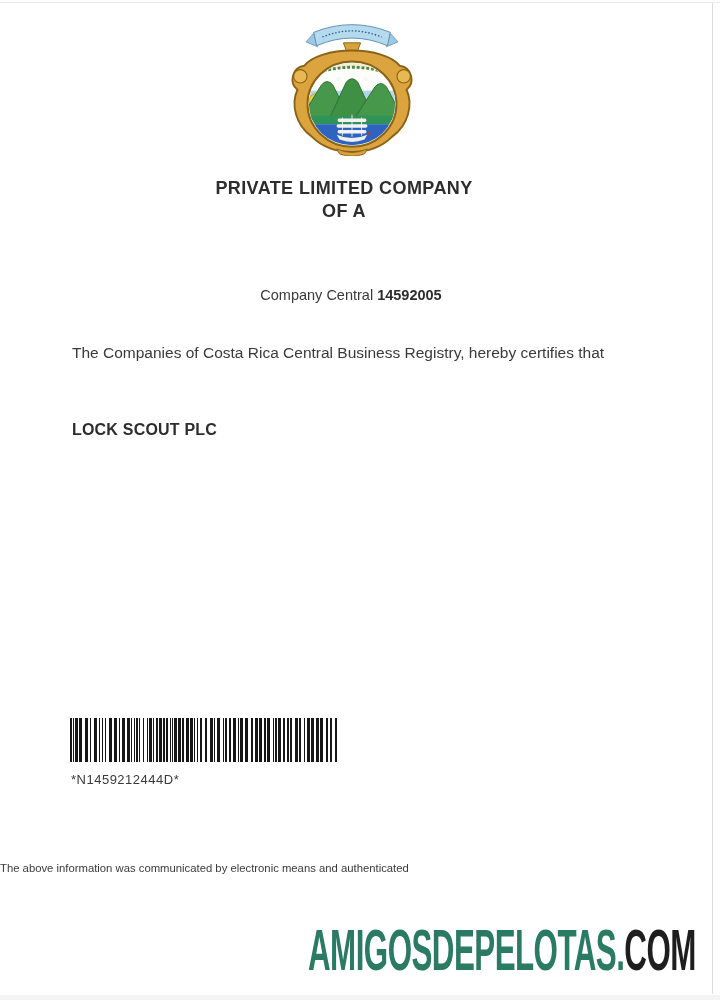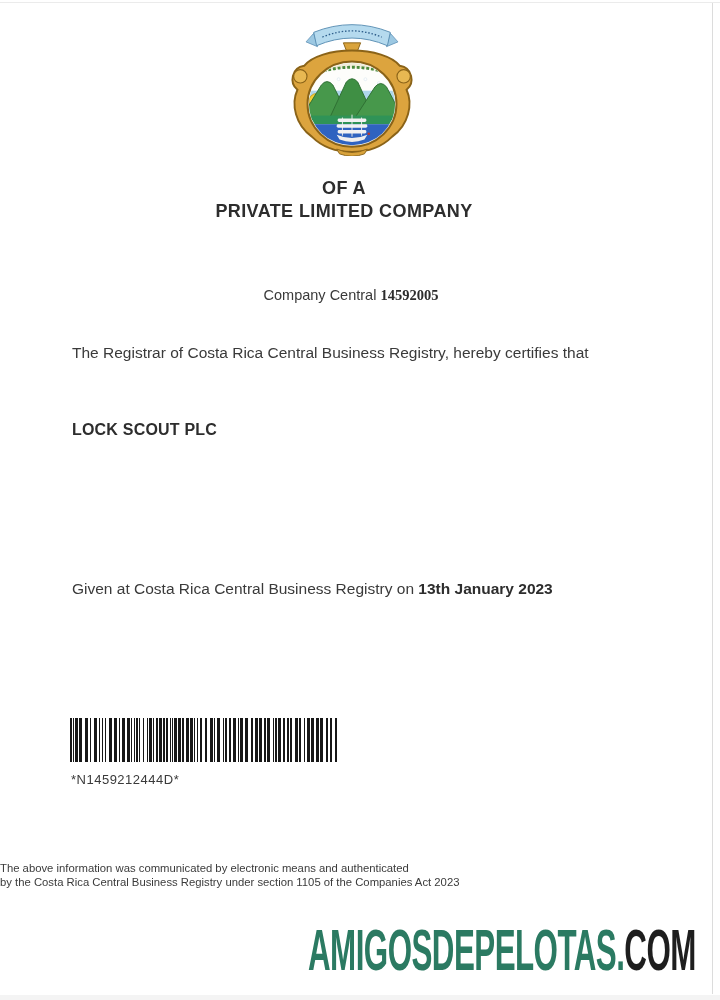--- a/index.html
+++ b/index.html
@@ -14,21 +14,21 @@
   .emblem { position:absolute; left:285px; top:12px; width:134px; height:144px; }
 
   .title-block {
     position:absolute; top:177px; left:0; width:688px; text-align:center;
     font-size:18px; font-weight:bold; line-height:23px; letter-spacing:0.4px; color:#2d2d2d;
   }
   .company-number {
     position:absolute; top:287px; left:0; width:702px; text-align:center;
     font-size:14.5px; color:#3a3a3a;
   }
-  .company-number b { color:#2d2d2d;font-family:Liberation Serif, serif; }
+  .company-number b { color:#2d2d2d; }
 
   .certify-text {
     position:absolute; top:341px; left:72px; width:545px;
     font-size:15.5px; line-height:23px; color:#3a3a3a;
   }
   .company-name {
     position:absolute; top:421px; left:72px;
     font-size:16px; font-weight:bold; letter-spacing:0.2px; color:#2d2d2d;
   }
   .body-text {
@@ -122,44 +122,39 @@
       <rect x="54" y="117" width="32" height="3.6" rx="1.5" fill="#f2f2f2"></rect>
       <rect x="55" y="123" width="30" height="3.6" rx="1.5" fill="#f2f2f2"></rect>
       <path d="M54,128 Q70,135 86,128 L83,133 Q70,138 57,133 Z" fill="#efefef"></path>
       <circle cx="87.5" cy="127" r="1.4" fill="#c0392b"></circle>
     </g>
 
     <path d="M54,143 Q70,150 86,143 L83,148 Q70,153 57,148 Z" fill="#d9a33b" stroke="#8a6318" stroke-width="1"></path>
   </svg>
 
   <div class="title-block">
+    <div>PRIVATE LIMITED COMPANY</div>
     <div>OF A</div>
-    <div>PRIVATE LIMITED COMPANY</div>
   </div>
 
   <div class="company-number">
     <span>Company Central</span>
     <b>14592005</b>
   </div>
 
-  <div class="certify-text">The Registrar of Costa Rica Central Business Registry, hereby certifies that</div>
+  <div class="certify-text">The Companies of Costa Rica Central Business Registry, hereby certifies that</div>
 
   <div class="company-name">LOCK SCOUT PLC</div>
 
 
-  <div class="given-line">
-    <span>Given at Costa Rica Central Business Registry on</span>
-    <b>13th January 2023</b>
-  </div>
 
   <div class="barcode"><i style="width:2px"></i><u style="width:1px"></u><i style="width:1px"></i><u style="width:1px"></u><i style="width:3px"></i><u style="width:1px"></u><i style="width:3px"></i><u style="width:3px"></u><i style="width:3px"></i><u style="width:2px"></u><i style="width:1px"></i><u style="width:3px"></u><i style="width:3px"></i><u style="width:2px"></u><i style="width:1px"></i><u style="width:2px"></u><i style="width:1px"></i><u style="width:2px"></u><i style="width:1px"></i><u style="width:3px"></u><i style="width:3px"></i><u style="width:2px"></u><i style="width:3px"></i><u style="width:2px"></u><i style="width:1px"></i><u style="width:2px"></u><i style="width:3px"></i><u style="width:2px"></u><i style="width:3px"></i><u style="width:1px"></u><i style="width:1px"></i><u style="width:2px"></u><i style="width:1px"></i><u style="width:1px"></u><i style="width:2px"></i><u style="width:1px"></u><i style="width:1px"></i><u style="width:3px"></u><i style="width:1px"></i><u style="width:3px"></u><i style="width:1px"></i><u style="width:1px"></u><i style="width:3px"></i><u style="width:1px"></u><i style="width:1px"></i><u style="width:2px"></u><i style="width:2px"></i><u style="width:1px"></u><i style="width:3px"></i><u style="width:1px"></u><i style="width:2px"></i><u style="width:1px"></u><i style="width:2px"></i><u style="width:2px"></u><i style="width:1px"></i><u style="width:1px"></u><i style="width:1px"></i><u style="width:1px"></u><i style="width:3px"></i><u style="width:1px"></u><i style="width:3px"></i><u style="width:1px"></u><i style="width:2px"></i><u style="width:2px"></u><i style="width:3px"></i><u style="width:1px"></u><i style="width:3px"></i><u style="width:1px"></u><i style="width:1px"></i><u style="width:2px"></u><i style="width:1px"></i><u style="width:2px"></u><i style="width:2px"></i><u style="width:3px"></u><i style="width:2px"></i><u style="width:3px"></u><i style="width:3px"></i><u style="width:1px"></u><i style="width:1px"></i><u style="width:2px"></u><i style="width:3px"></i><u style="width:3px"></u><i style="width:1px"></i><u style="width:1px"></u><i style="width:2px"></i><u style="width:2px"></u><i style="width:2px"></i><u style="width:2px"></u><i style="width:3px"></i><u style="width:2px"></u><i style="width:1px"></i><u style="width:1px"></u><i style="width:3px"></i><u style="width:2px"></u><i style="width:3px"></i><u style="width:3px"></u><i style="width:2px"></i><u style="width:2px"></u><i style="width:3px"></i><u style="width:1px"></u><i style="width:3px"></i><u style="width:2px"></u><i style="width:2px"></i><u style="width:1px"></u><i style="width:3px"></i><u style="width:3px"></u><i style="width:1px"></i><u style="width:1px"></u><i style="width:2px"></i><u style="width:1px"></u><i style="width:3px"></i><u style="width:2px"></u><i style="width:2px"></i><u style="width:2px"></u><i style="width:2px"></i><u style="width:1px"></u><i style="width:2px"></i><u style="width:3px"></u><i style="width:3px"></i><u style="width:1px"></u><i style="width:2px"></i><u style="width:3px"></u><i style="width:1px"></i><u style="width:2px"></u><i style="width:3px"></i><u style="width:1px"></u><i style="width:3px"></i><u style="width:2px"></u><i style="width:3px"></i><u style="width:1px"></u><i style="width:3px"></i><u style="width:3px"></u><i style="width:2px"></i><u style="width:2px"></u><i style="width:2px"></i><u style="width:3px"></u><i style="width:2px"></i></div>
   <div class="barcode-label">*N1459212444D*</div>
 
   <div class="footer">
     <div>The above information was communicated by electronic means and authenticated</div>
-    <div>by the Costa Rica Central Business Registry under section 1105 of the Companies Act 2023</div>
   </div>
 
   <div class="watermark">
     <span style="color: rgb(43, 122, 98);">AMIGOSDEPELOTAS.</span><span style="color: rgb(30, 30, 30);">COM</span>
   </div>
 
 </div>
 
 </body></html>

